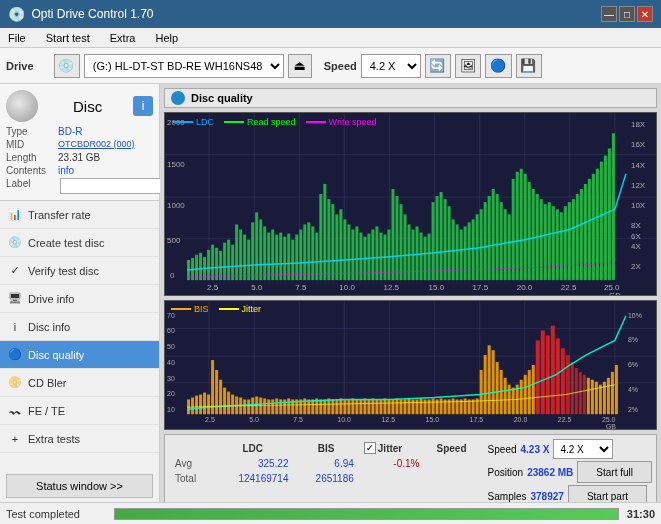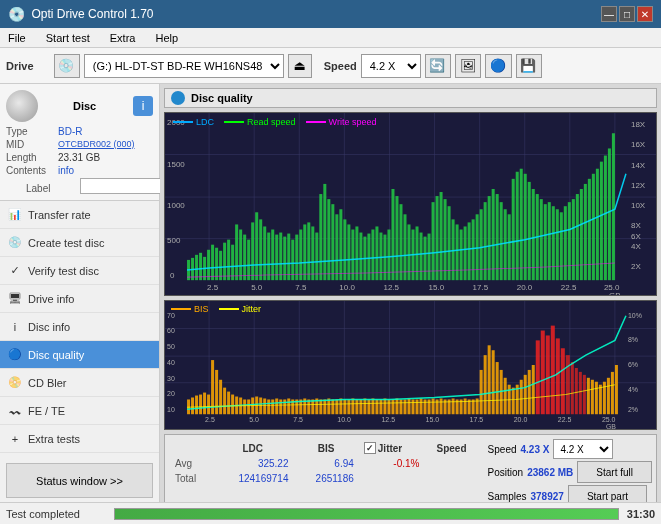--- a/index.html
+++ b/index.html
@@ -110,21 +110,21 @@
       width: 32px; height: 32px;
       background: radial-gradient(circle at 40% 40%, #e8e8e8, #999);
       border-radius: 50%;
       flex-shrink: 0;
     }
     .disc-info-table { width: 100%; font-size: 10px; }
     .disc-info-row { display: flex; margin-bottom: 2px; }
     .disc-info-key { color: #555; width: 52px; flex-shrink: 0; }
     .disc-info-val { color: #2255cc; font-weight: normal; }
     .disc-info-val.dark { color: #333; }
-    .disc-label-row { display: flex; align-items: flex-end; gap: 2px; margin-top: 2px; margin-left: 20px; }
+    .disc-label-row { display: flex; align-items: flex-start; gap: 2px; margin-top: 2px; }
     .disc-label-input {
       flex: 1; height: 16px;
       border: 1px solid #aaa;
       background: white;
       font-size: 10px;
       padding: 0 2px;
     }
     .disc-label-btn {
       width: 16px; height: 16px;
       background: #e0e0e0;
@@ -146,21 +146,21 @@
       border-bottom: 1px solid #e0e0e0;
       gap: 6px;
     }
     .nav-item.active { background: #4a90d9; color: white; }
     .nav-icon {
       width: 14px; height: 14px;
       flex-shrink: 0;
       display: flex; align-items: center; justify-content: center;
     }
     .status-btn {
-      height: 35px;
+      height: 24px;
       background: #e0e0e0;
       border: 1px solid #bbb;
       margin: 4px 6px;
       cursor: pointer;
       font-size: 11px;
       display: flex; align-items: center; justify-content: center;
     }
     
     .content {
       flex: 1;
@@ -326,21 +326,21 @@
 </div>
 
 <div class="main">
 
   <div class="sidebar">
 
     <div class="disc-panel">
       <div class="disc-header">
         <div class="disc-icon"></div>
         <div>
-          <div style="font-weight:bold;font-size:11px;padding-left:31px;">Disc</div>
+          <div style="font-weight:normal;font-size:15px;padding-left:31px;">Disc</div>
         </div>
         <div style="margin-left:auto;">
           <div style="width:20px;height:20px;background:#4a90d9;border-radius:3px;display:flex;align-items:center;justify-content:center;color:white;font-size:12px;">i</div>
         </div>
       </div>
       <div class="disc-info-table">
         <div class="disc-info-row">
           <span class="disc-info-key">Type</span>
           <span class="disc-info-val">BD-R</span>
         </div>

